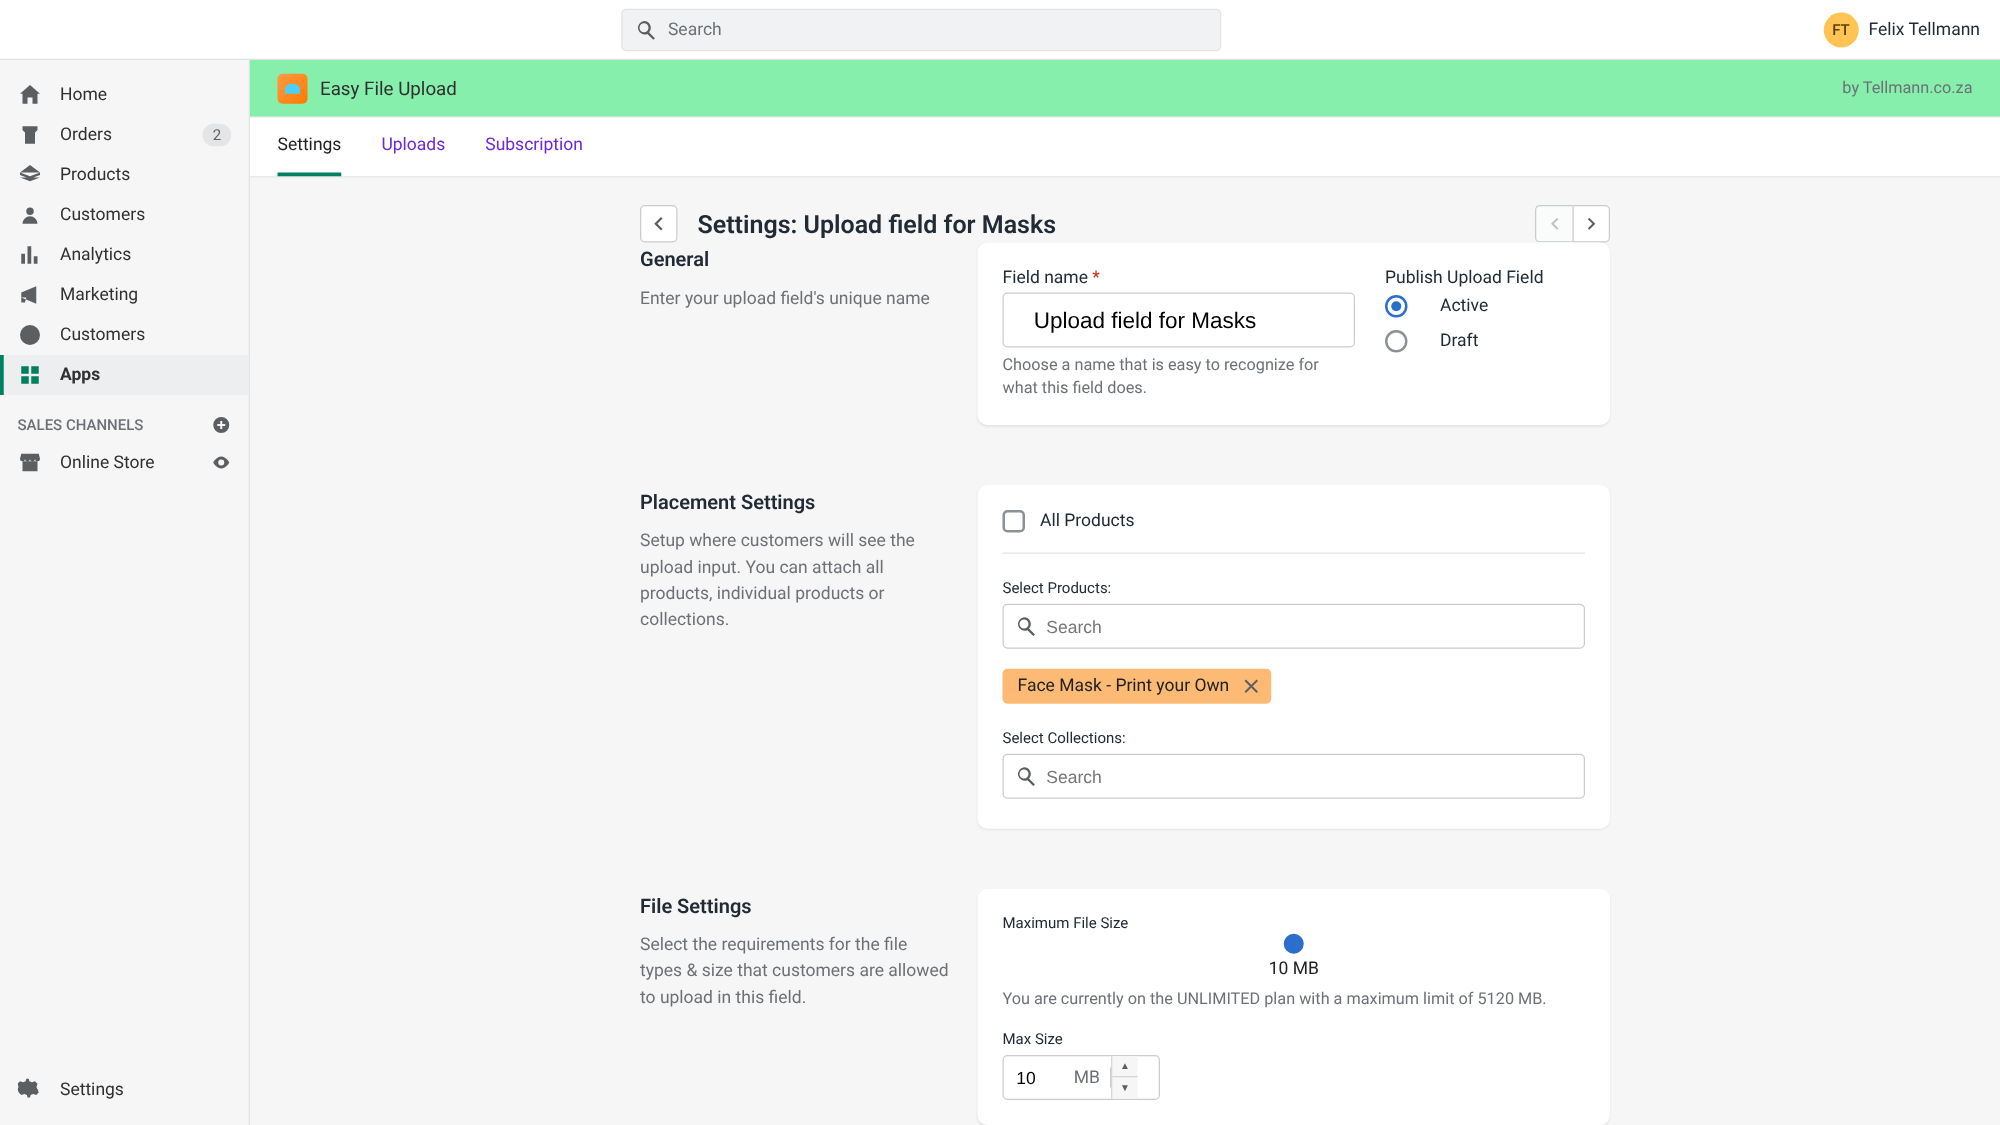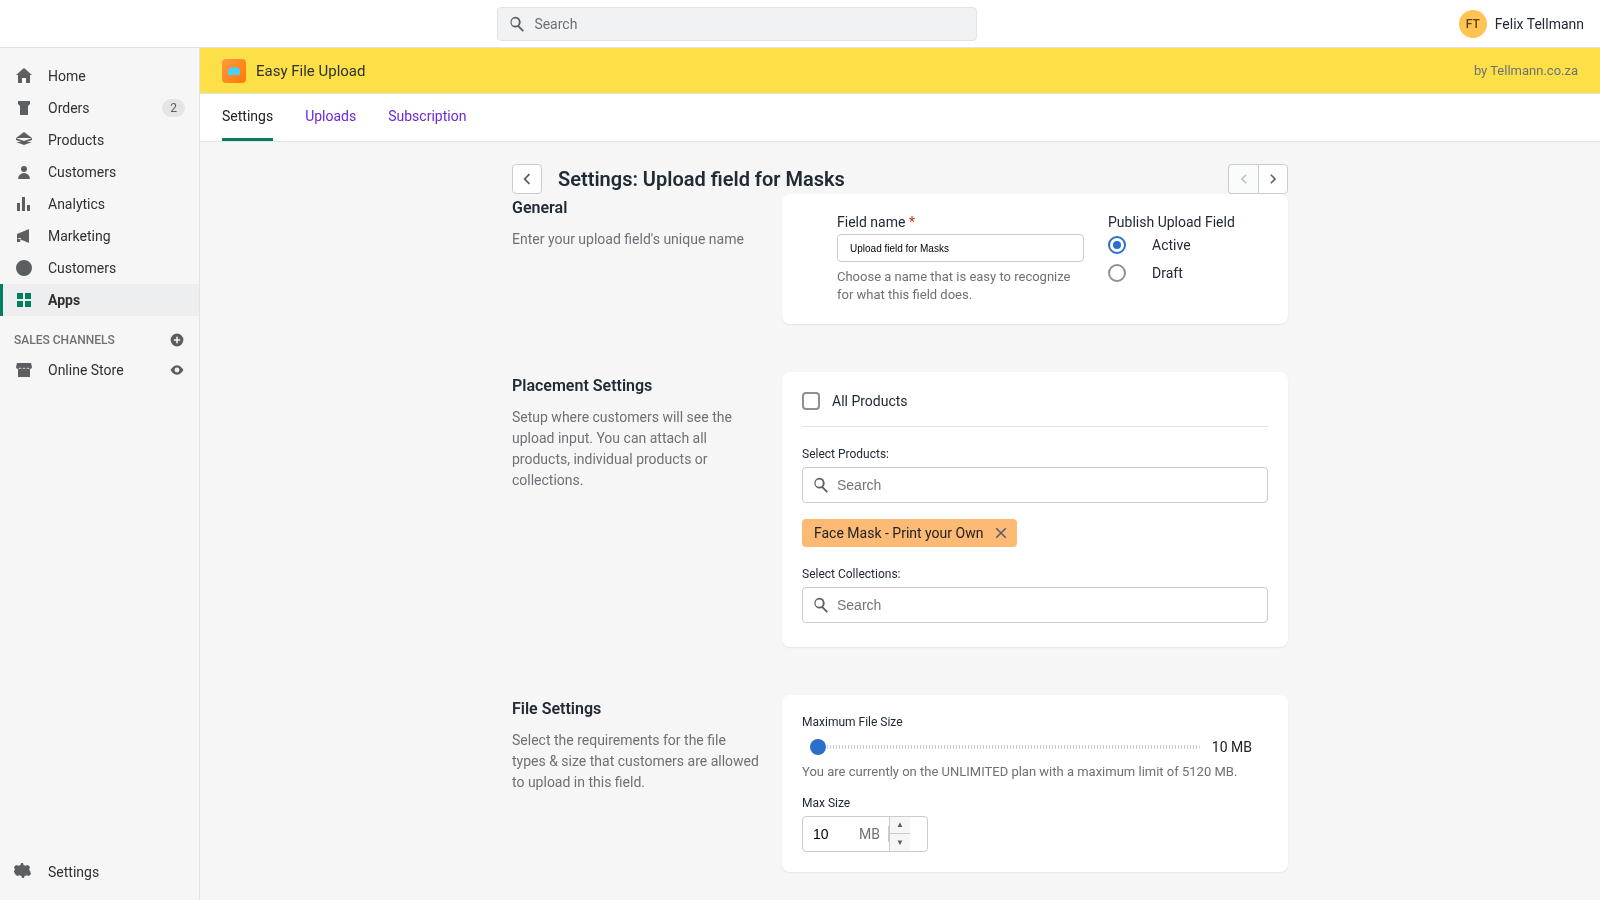--- a/index.html
+++ b/index.html
@@ -15,21 +15,21 @@
 .nav-item { display: flex; align-items: center; padding: 6px 14px; color: #303030; cursor: pointer; font-size: 14px; position: relative; }
 .nav-item.active { background: #edeeef; font-weight: 700; }
 .nav-item.active::before { content: ""; position: absolute; left: 0; top: 0; bottom: 0; width: 3px; background: #008060; }
 .nav-icon { width: 20px; height: 20px; margin-right: 14px; fill: #5c5f62; }
 .nav-item.active .nav-icon { fill: #007f5f; }
 .nav-badge { margin-left: auto; background: #e4e5e7; border-radius: 10px; font-size: 12px; padding: 0 8px; height: 18px; line-height: 18px; color: #5c5f62; }
 .nav-section-title { padding: 16px 14px 6px; font-size: 12px; color: #6d7175; font-weight: 500; display: flex; align-items: center; justify-content: space-between; }
 .nav-section-title svg { width: 16px; height: 16px; fill: #5c5f62; }
 .sidebar-bottom { margin-top: auto; }
 .main { flex: 1; overflow-y: auto; background: #f6f6f7; }
-.app-header { height: 46px; background: #fde047; border-bottom: 1px solid #e1e3e5; display: flex; align-items: center; padding: 0 22px; justify-content: flex-end; }
+.app-header { height: 46px; background: #86efac; border-bottom: 1px solid #e1e3e5; display: flex; align-items: center; padding: 0 22px; justify-content: flex-end; }
 .app-logo { width: 24px; height: 24px; border-radius: 4px; background: linear-gradient(135deg, #ff9a44, #ff7a00); margin-right: 10px; display: flex; align-items: center; justify-content: center; }
 .app-logo-inner { width: 12px; height: 8px; background: #4acfff; border-radius: 50% 50% 0 0; }
 .app-title { font-size: 15px; color: #303030; }
 .app-by { margin-left: auto; font-size: 13px; color: #6d7175; }
 .app-tabs { background: #fff; border-bottom: 1px solid #e1e3e5; display: flex; padding: 0 22px; }
 .app-tab { padding: 14px 0; margin-right: 32px; font-size: 14px; color: #6d28d9; cursor: pointer; border-bottom: 3px solid transparent; }
 .app-tab.active { color: #202223; border-bottom-color: #008060; font-weight: 400; }
 .content { padding: 22px; max-width: 820px; margin: 0 auto; }
 .page-header { display: flex; align-items: center; }
 .back-btn { width: 30px; height: 30px; border: 1px solid #c9cccf; border-radius: 4px; background: #fff; display: flex; align-items: center; justify-content: center; margin-right: 16px; cursor: pointer; }
@@ -40,40 +40,40 @@
 .pager-btn:first-child { border-radius: 4px 0 0 4px; border-right: none; }
 .pager-btn:last-child { border-radius: 0 4px 4px 0; }
 .pager-btn.disabled { background: #fafbfb; cursor: default; }
 .pager-btn svg { width: 16px; height: 16px; fill: #5c5f62; }
 .pager-btn.disabled svg { fill: #bdc1cc; }
 .section { display: flex; gap: 20px; margin-bottom: 48px; }
 .section-side { width: 250px; padding-top: 4px; }
 .section-title { font-size: 16px; font-weight: 600; margin-bottom: 12px; }
 .section-desc { font-size: 14px; color: #6d7175; line-height: 1.5; }
 .card { flex: 1; background: #fff; border-radius: 8px; box-shadow: 0 1px 2px rgba(0,0,0,0.07); padding: 20px; }
-.card-row { display: flex; gap: 24px; margin-left: 35px; }
+.card-row { display: flex; gap: 24px; }
 .field { flex: 1; }
 .field-label { font-size: 14px; margin-bottom: 4px; display: block; }
 .req { color: #d82c0d; }
-.text-input { width: 100%; height: 28px; border: 1px solid #c9cccf; border-radius: 4px; padding: 0 12px; font-size: 10px; }
+.text-input { width: 100%; height: 44px; border: 1px solid #c9cccf; border-radius: 4px; padding: 0 24px; font-size: 18px; }
 .help-text { font-size: 13px; color: #6d7175; margin-top: 6px; line-height: 1.4; }
 .radio-group { display: flex; flex-direction: column; gap: 10px; padding-top: 2px; }
 .radio-item { display: flex; align-items: center; gap: 26px; cursor: pointer; }
 .radio { width: 18px; height: 18px; border: 2px solid #8c9196; border-radius: 50%; position: relative; flex-shrink: 0; }
 .radio.checked { border-color: #2c6ecb; }
 .radio.checked::after { content: ""; position: absolute; inset: 3px; background: #2c6ecb; border-radius: 50%; }
 .checkbox-row { display: flex; align-items: center; gap: 12px; padding-bottom: 16px; border-bottom: 1px solid #e1e3e5; margin-bottom: 20px; }
 .checkbox { width: 18px; height: 18px; border: 2px solid #8c9196; border-radius: 4px; cursor: pointer; }
 .search-input-wrap { position: relative; margin-bottom: 16px; }
 .search-input-wrap svg { position: absolute; left: 10px; top: 50%; transform: translateY(-50%); width: 18px; height: 18px; fill: #5c5f62; }
 .search-input { width: 100%; height: 36px; border: 1px solid #c9cccf; border-radius: 4px; padding: 0 12px 0 34px; font-size: 14px; }
 .tag { display: inline-flex; align-items: center; background: #fdba74; border-radius: 4px; padding: 6px 8px 6px 12px; font-size: 14px; color: #202223; margin-bottom: 20px; }
 .tag-x { width: 16px; height: 16px; margin-left: 10px; cursor: pointer; fill: #5c5f62; }
 .sub-label { font-size: 12px; margin-bottom: 6px; }
-.slider-wrap { display: flex; align-items: center; gap: 12px; margin: 10px 16px 8px; }
+.slider-wrap { display: flex; align-items: center; gap: 12px; margin: 10px 0 8px; flex-direction: column; }
 .slider-track { flex: 1; height: 4px; background: repeating-linear-gradient(90deg, #c9cccf 0 1px, transparent 1px 3px); position: relative; border-radius: 2px; }
 .slider-thumb { position: absolute; left: 0; top: 50%; transform: translate(-50%, -50%); width: 16px; height: 16px; background: #2c6ecb; border-radius: 50%; cursor: pointer; }
 .slider-value { font-size: 14px; color: #202223; white-space: nowrap; }
 .size-input-wrap { display: flex; align-items: center; border: 1px solid #c9cccf; border-radius: 4px; width: 126px; height: 36px; overflow: hidden; }
 .size-input { border: none; width: 56px; padding: 0 10px; font-size: 14px; outline: none; }
 .size-unit { font-size: 14px; color: #6d7175; border-right: 1px solid #c9cccf; padding-right: 8px; }
 .steppers { display: flex; flex-direction: column; border-left: 1px solid #c9cccf; }
 .stepper { width: 20px; height: 18px; background: #f6f6f7; display: flex; align-items: center; justify-content: center; cursor: pointer; font-size: 8px; color: #5c5f62; }
 .stepper:first-child { border-bottom: 1px solid #c9cccf; }
 .eye-icon { margin-left: auto; width: 16px; height: 16px; fill: #5c5f62; }

